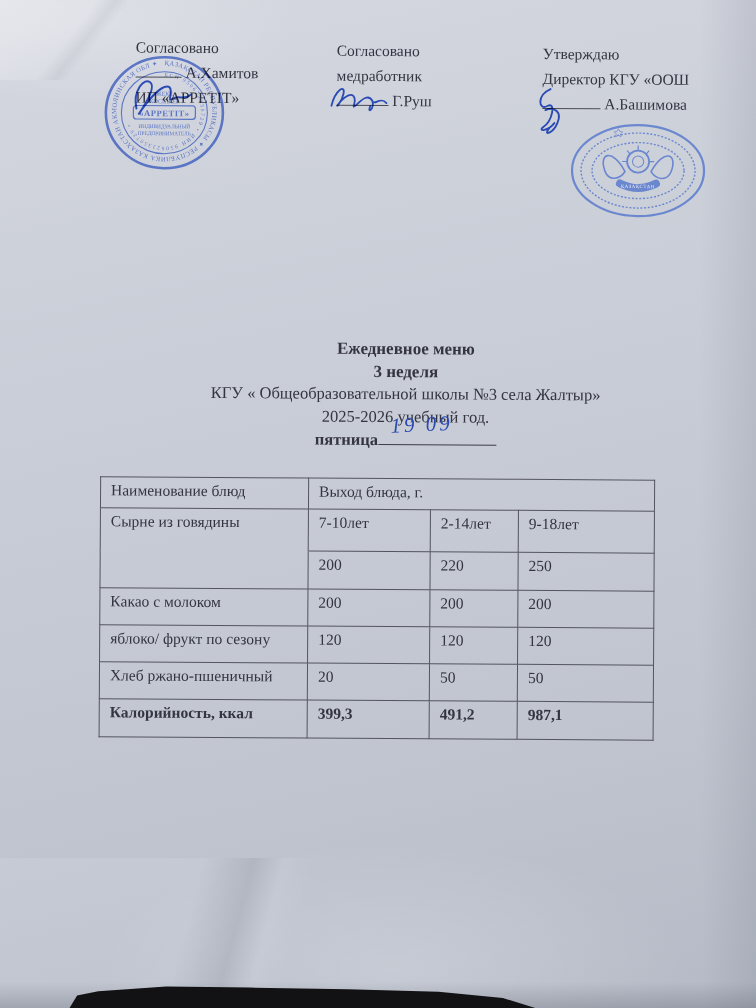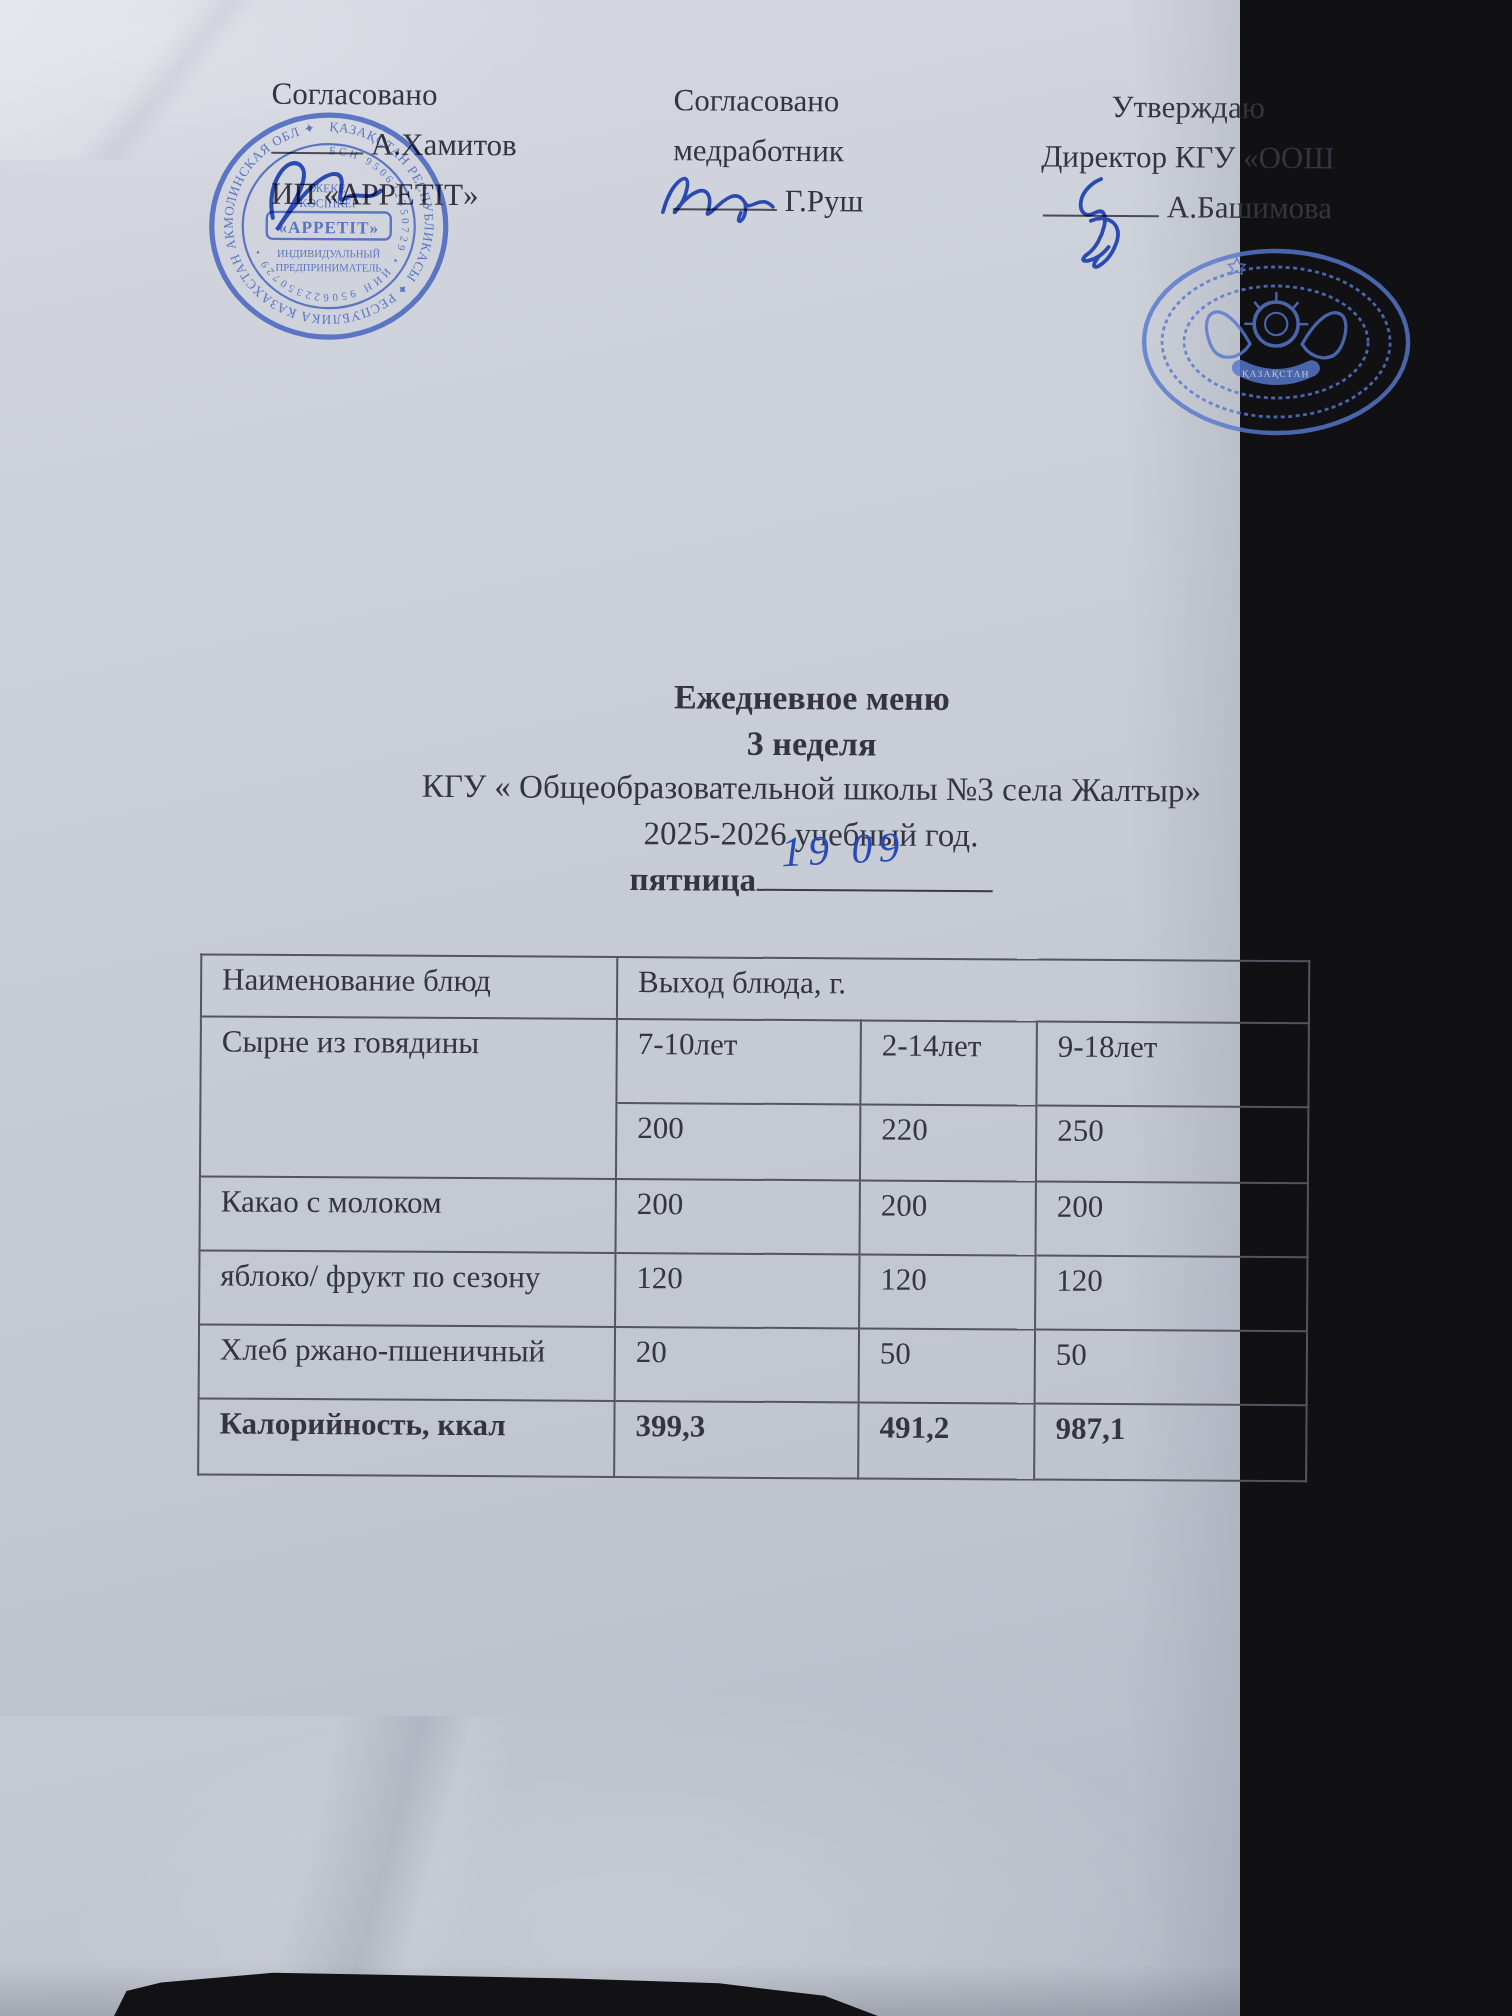--- a/index.html
+++ b/index.html
@@ -1,18 +1,18 @@
 <!DOCTYPE html>
 <html><head>
 <meta charset="utf-8">
 <style>
   html,body{margin:0;padding:0;}
   body{width:756px;height:1008px;overflow:hidden;background:#111114;
        font-family:"Liberation Serif","DejaVu Serif",serif;}
-  .photo{position:relative;width:620px;height:1008px;background:#f9a8d4;}
+  .photo{position:relative;width:756px;height:1008px;background:#f9a8d4;}
   .paper{position:absolute;inset:0;
     background:
       radial-gradient(ellipse 420px 180px at 52% 96%, rgba(255,255,255,.20), rgba(255,255,255,0) 70%),
       radial-gradient(ellipse 300px 120px at 12% 2%, rgba(255,255,255,.22), rgba(255,255,255,0) 70%),
       linear-gradient(168deg,#d6d8e1 0%,#cdd1da 22%,#c7cbd5 48%,#c0c5d0 72%,#b5bac6 100%);}
   .shade-right{position:absolute;top:0;right:0;width:56px;height:100%;
       background:linear-gradient(to right, rgba(90,95,110,0) 0%, rgba(90,95,110,.14) 100%);}
   .crease-bottom{position:absolute;left:0;bottom:0;width:62%;height:150px;
       background:linear-gradient(105deg, rgba(255,255,255,.10) 40%, rgba(110,115,130,.16) 50%, rgba(255,255,255,.08) 56%, rgba(255,255,255,0) 62%);}
   .crease-top{position:absolute;left:0;top:0;width:170px;height:80px;
@@ -20,21 +20,21 @@
   .edge-bottom{position:absolute;left:0;bottom:0;width:100%;height:26px;
       background:linear-gradient(to top, rgba(80,84,96,.28), rgba(80,84,96,0));}
   .table-shadow{position:absolute;left:0;bottom:0;width:100%;height:24px;background:#121215;
       clip-path:polygon(9.2% 100%,10.2% 48%,13% 30%,22% 10%,33% 15%,46% 22%,58% 32%,66.5% 58%,70.8% 100%);}
   .content{position:absolute;inset:0;transform:rotate(.35deg);color:#343540;}
 
   
   .approval{position:absolute;font-size:15.5px;line-height:25px;white-space:nowrap;}
   #ap-left{left:133px;top:36px;}
   #ap-mid{left:334px;top:38px;}
-  #ap-right{left:518px;top:40px;text-align:center;}
+  #ap-right{left:540px;top:40px;}
   .sig-line{display:inline-block;border-bottom:1px solid #4a4b54;height:14px;vertical-align:baseline;}
 
   
   .stamp{position:absolute;mix-blend-mode:multiply;}
   #vendor-stamp{left:100px;top:56px;opacity:.88;}
   #school-stamp{left:566px;top:120px;opacity:.82;}
   .sig{position:absolute;mix-blend-mode:multiply;}
 
   
   .titleblock{position:absolute;left:140px;top:338px;width:530px;text-align:center;

